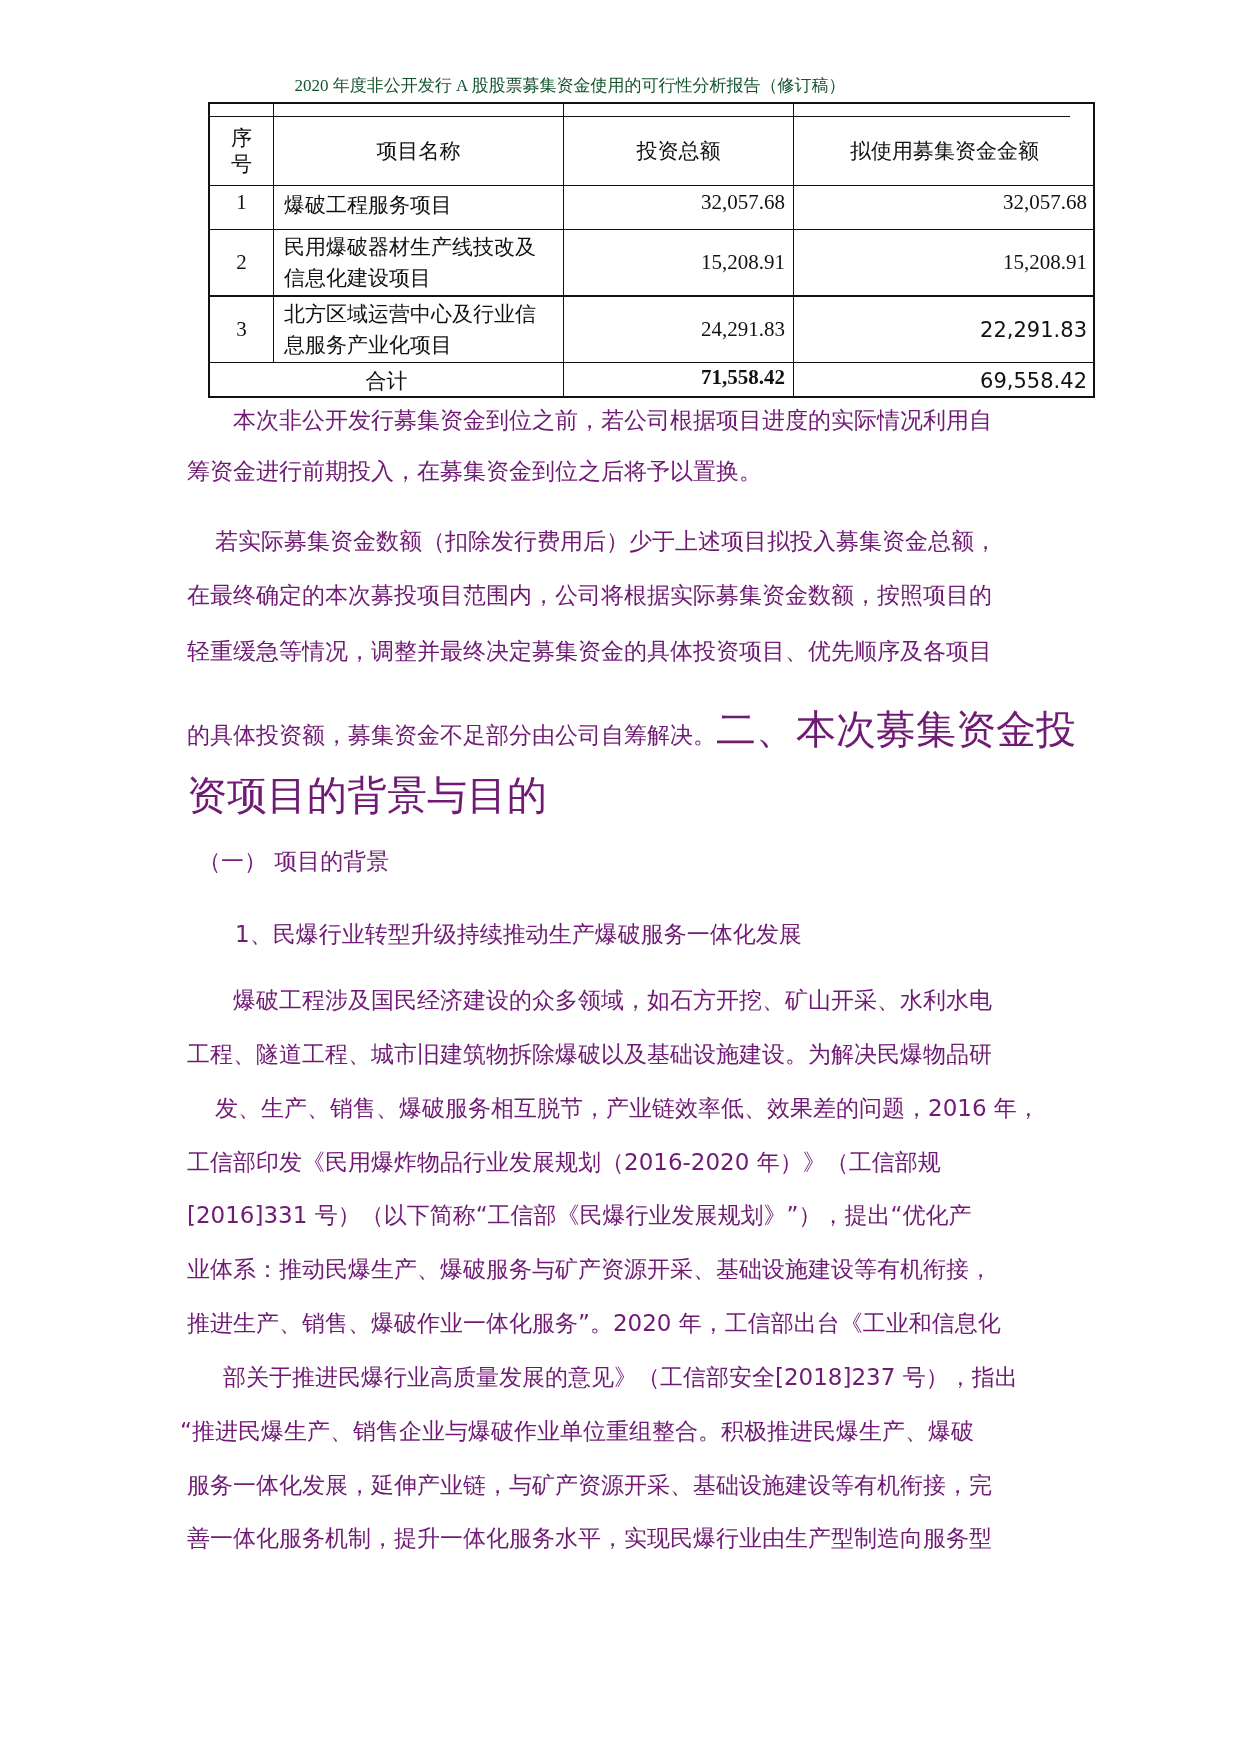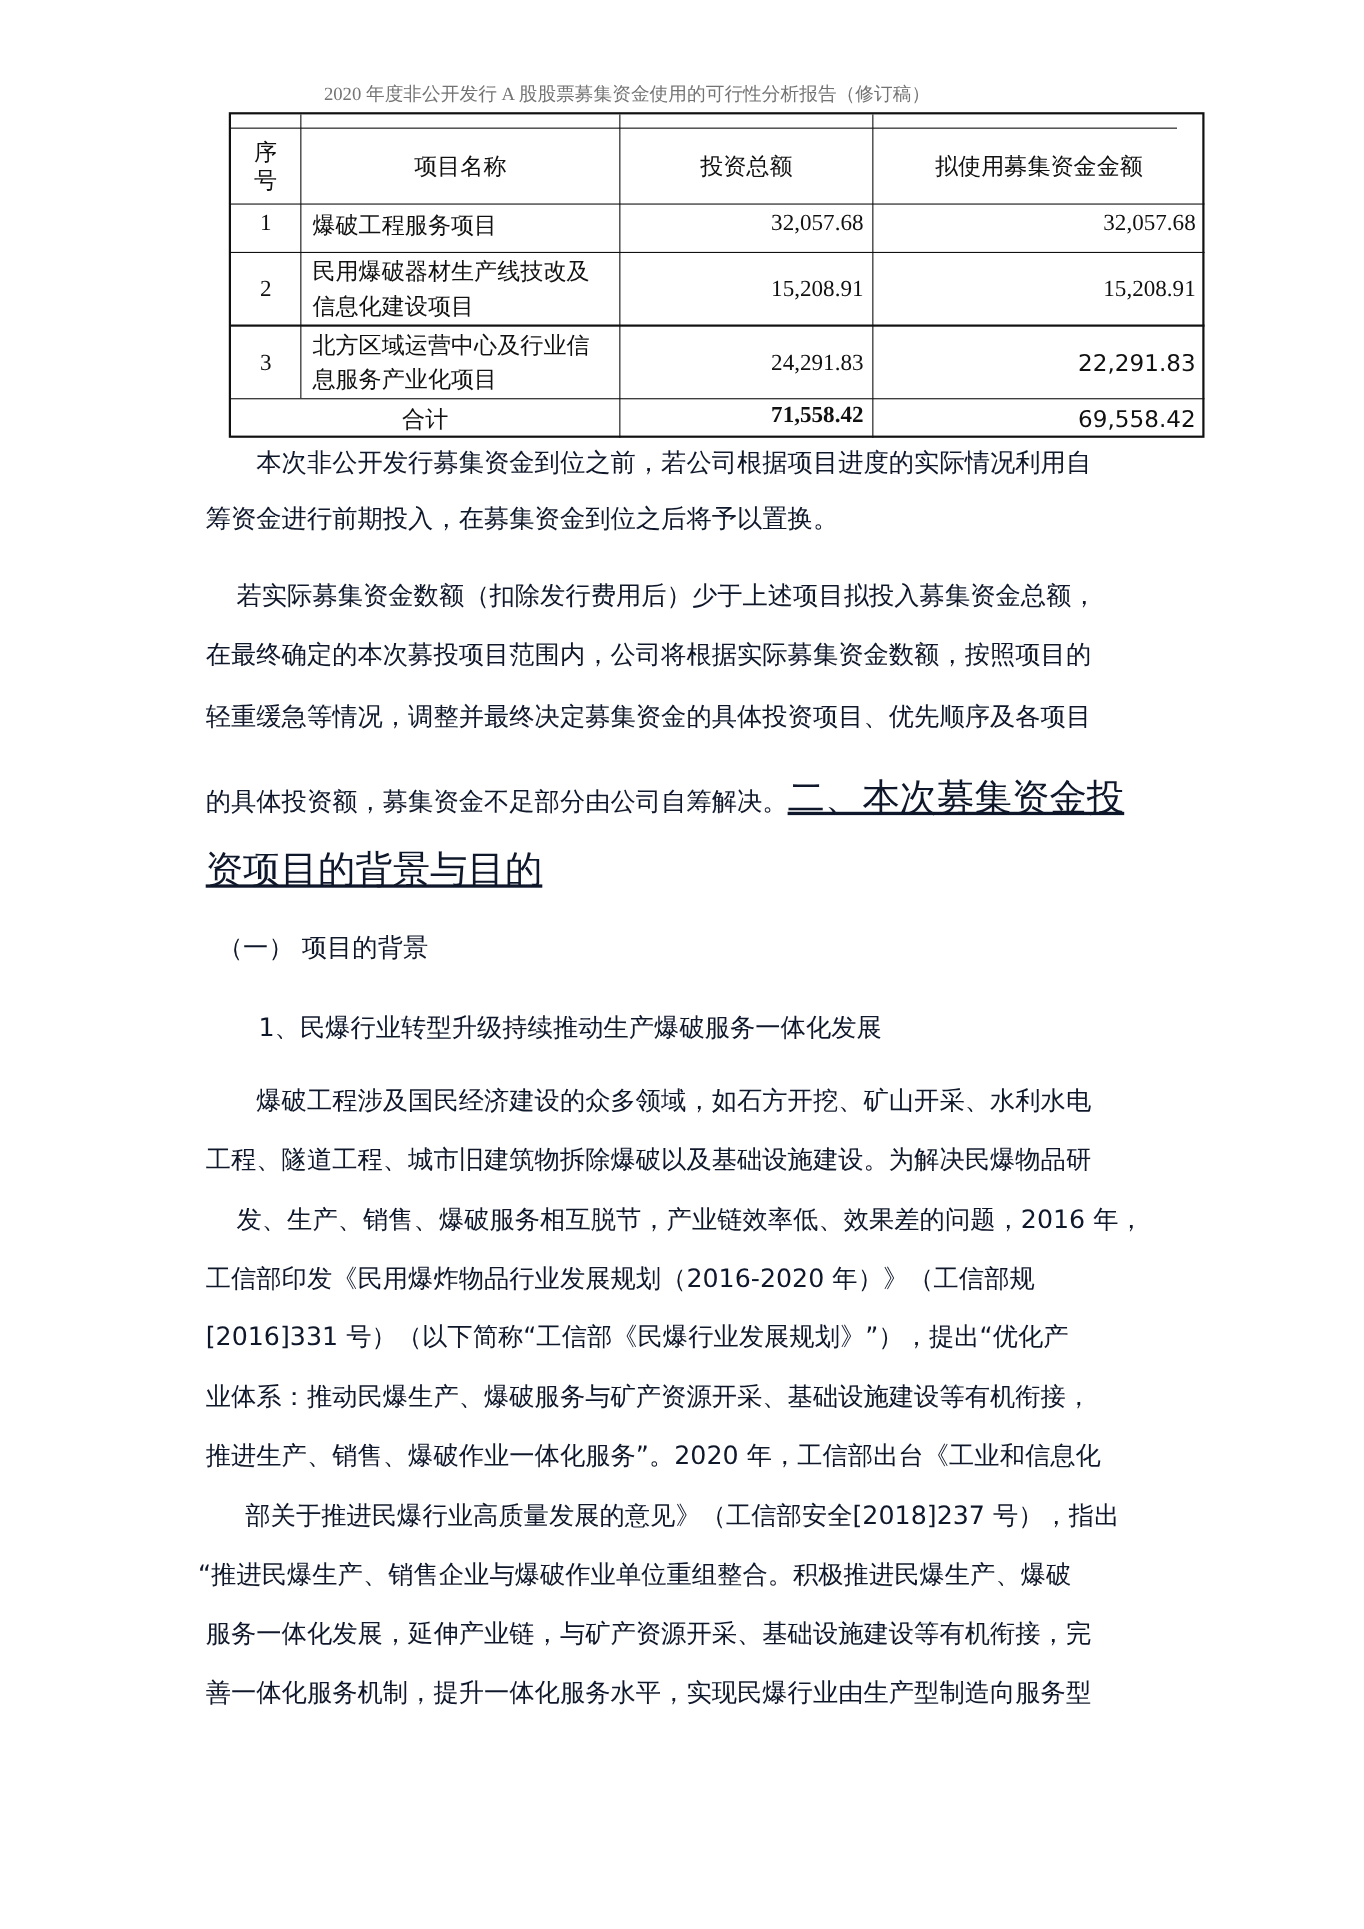--- a/index.html
+++ b/index.html
@@ -1,29 +1,29 @@
 <!DOCTYPE html>
 <html><head>
 <meta charset="utf-8">
 <style>
   html, body { margin:0; padding:0; background:#ffffff; }
   body { width:1240px; height:1754px; position:relative; overflow:hidden; color:#111; font-family:"DejaVu Sans", sans-serif; }
-  .header { position:absolute; top:74px; left:0; width:1140px; text-align:center; font-family:"Liberation Serif", serif; font-size:17px; color:#737373; letter-spacing:0; }
+  .header { position:absolute; top:74px; left:0; width:1140px; text-align:center; font-family:"Liberation Serif", serif; font-size:17px; color:#14532d; letter-spacing:0; }
   .tbl { position:absolute; left:176px; top:102px; width:887px; height:296px; border:2px solid #111; box-sizing:border-box;margin-left:32px; }
   .hline { position:absolute; height:1px; background:#111; }
   .vline { position:absolute; width:1px; background:#111; }
   .cell { position:absolute; display:flex; align-items:center; box-sizing:border-box; font-size:21px; }
   .num { font-family:"Liberation Serif", serif; font-size:21px; }
   .sans-num { font-family:"DejaVu Sans", sans-serif; font-size:21px; }
   .center { justify-content:center; text-align:center; }
   .right { justify-content:flex-end; text-align:right; padding-right:8px; }
   .left { justify-content:flex-start; padding-left:10px; line-height:31px; }
   .bold { font-weight:bold; }
-  .line { position:absolute; left:187px; white-space:nowrap; font-size:23px; color:#0f172a;text-align:right; }
-  .big { font-size:34px;text-decoration:underline; }
+  .line { position:absolute; left:187px; white-space:nowrap; font-size:23px; color:#701a75;text-align:right; }
+  .big { font-size:40px; }
 </style>
 </head>
 <body>
 
 <div class="header">2020 年度非公开发行 A 股股票募集资金使用的可行性分析报告（修订稿）</div>
 
 <div class="tbl">
 
   <div class="hline" style="left:0;top:12px;width:860px;"></div>
 

